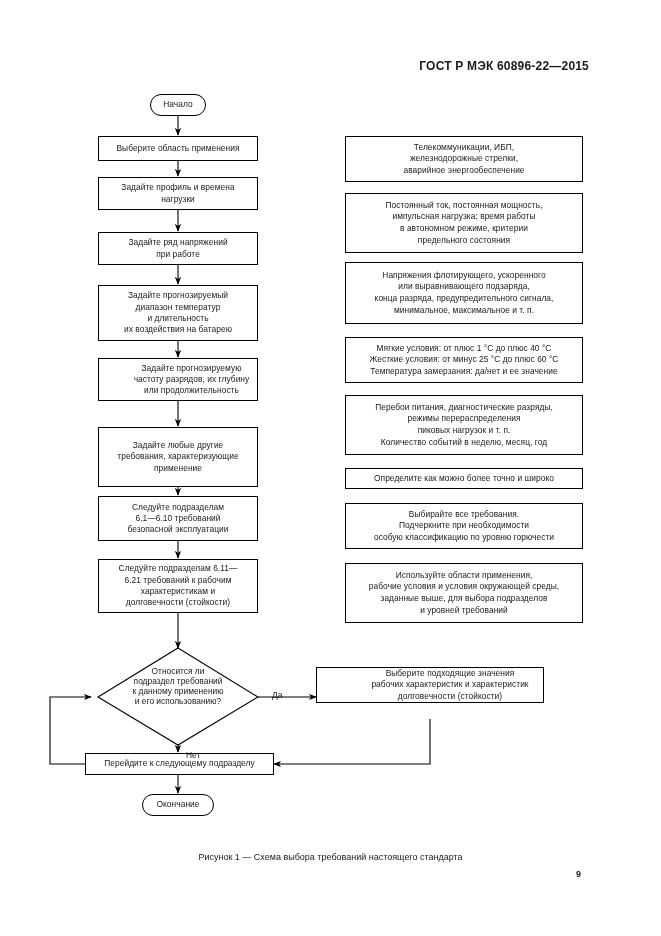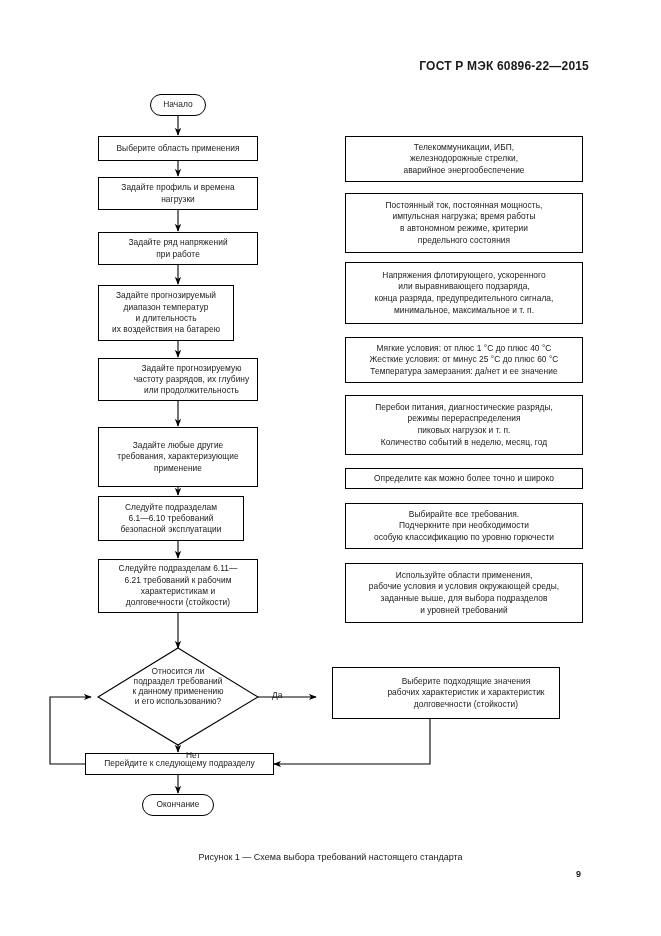--- a/index.html
+++ b/index.html
@@ -175,53 +175,53 @@
     <div class="node" style="left:98px; top:177px; width:160px; height:33px;">
       <span class="txt">Задайте профиль и времена
 нагрузки</span>
     </div>
 
     <div class="node" style="left:98px; top:232px; width:160px; height:33px;">
       <span class="txt">Задайте ряд напряжений
 при работе</span>
     </div>
 
-    <div class="node" style="left:98px; top:285px; width:136px; height:56px;">
+    <div class="node" style="left:98px; top:285px; width:160px; height:56px;">
       <span class="txt">Задайте прогнозируемый
 диапазон температур
 и длительность
 их воздействия на батарею</span>
     </div>
 
     <div class="node" style="left:98px; top:358px; width:160px; height:43px;padding-left:31px;">
       <span class="txt">Задайте прогнозируемую
 частоту разрядов, их глубину
 или продолжительность</span>
     </div>
 
     <div class="node" style="left:98px; top:427px; width:160px; height:60px;">
       <span class="txt">Задайте любые другие
 требования, характеризующие
 применение</span>
     </div>
 
-    <div class="node" style="left:98px; top:496px; width:146px; height:45px;">
+    <div class="node" style="left:98px; top:496px; width:160px; height:45px;">
       <span class="txt">Следуйте подразделам
 6.1—6.10 требований
 безопасной эксплуатации</span>
     </div>
 
     <div class="node" style="left:98px; top:559px; width:160px; height:54px;">
       <span class="txt">Следуйте подразделам 6.11—
 6.21 требований к рабочим
 характеристикам и
 долговечности (стойкости)</span>
     </div>
 
-    <div class="node" style="left:332px; top:667px; width:228px; height:52px;padding-left:44px;">
+    <div class="node" style="left:316px; top:667px; width:228px; height:36px;padding-left:44px;">
       <span class="txt">Выберите подходящие значения
 рабочих характеристик и характеристик
 долговечности (стойкости)</span>
     </div>
 
     <div class="node" style="left:85px; top:753px; width:189px; height:22px;">
       <span class="txt">Перейдите к следующему подразделу</span>
     </div>
 
     <div class="node terminator" style="left:142px; top:794px; width:72px; height:22px;">

